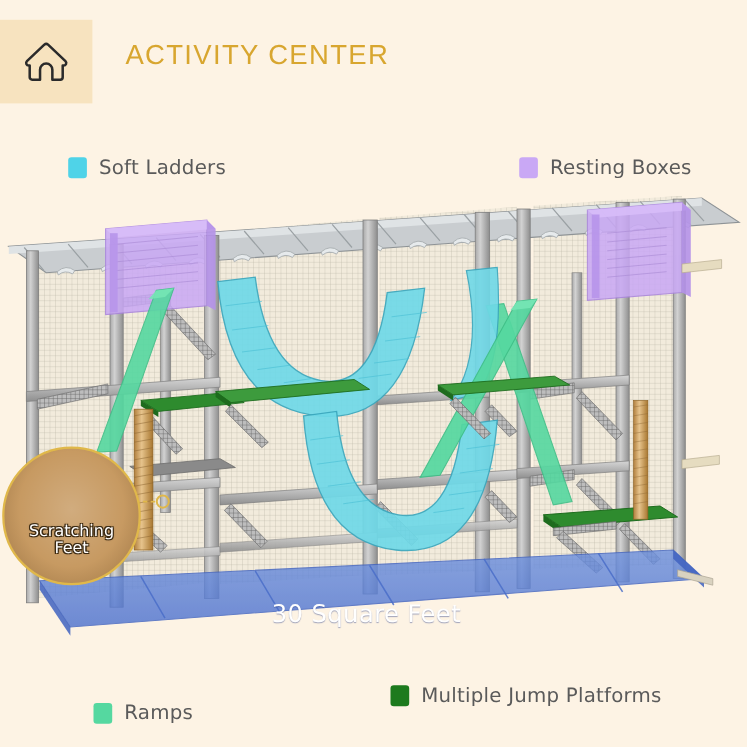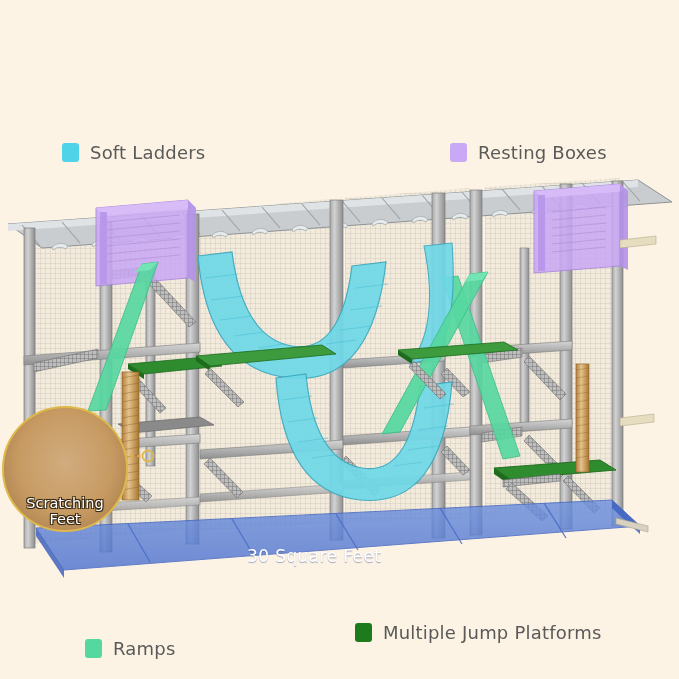--- a/index.html
+++ b/index.html
@@ -72,21 +72,21 @@
     flex: 0 0 auto;
   }
   .legend-label {
     font-family: "DejaVu Sans", sans-serif;
     font-size: 18px;
     color: #5a5a5a;
     letter-spacing: 0.2px;
     white-space: nowrap;
   }
   #legend-soft-ladders { left: 62px;  top: 142px; }
-  #legend-resting-boxes { left: 450px; top: 142px; }
+  #legend-resting-boxes { left: 472px; top: 142px; }
   #legend-ramps        { left: 85px;  top: 622px; margin-top: 16px; }
   #legend-jump-platforms { left: 355px; top: 622px; text-align: center; }
 
   
   #illustration {
     position: absolute;
     left: 0;
     top: 178px;
     width: 679px;
     height: 430px;
@@ -138,48 +138,60 @@
     right: 0;
     top: 56%;
     text-align: center;
     font-family: "DejaVu Sans", sans-serif;
     font-size: 14.5px;
     line-height: 1.08;
     color: #ffffff;
     text-shadow: 0 0 2px #3a2a14, 1px 1px 0 #3a2a14, -1px 1px 0 #3a2a14,
                  1px -1px 0 #3a2a14, -1px -1px 0 #3a2a14;
     pointer-events: none;
-    margin-top: 20px;
   }
   #scratch-leader {
     position: absolute;
     left: 70px;
     top: 448px;
     width: 86px;
     height: 26px;
   }
 
   
   #floor-area-label {
     position: absolute;
     left: 247px;
     top: 546px;
     font-family: "DejaVu Sans", sans-serif;
-    font-size: 17px;
+    font-size: 22px;
     color: #ffffff;
     letter-spacing: 0.4px;
     white-space: nowrap;
     text-shadow: 0 1px 1px rgba(40,60,130,0.45);
   }
 </style>
 </head>
 <body>
 
 <div id="page">
 
+  <div id="header">
+    <div id="header-icon-box">
+      <svg id="home-icon" viewBox="0 0 42 40">
+        <path d="M3.5 19.5 L19.3 4.6 a2.6 2.6 0 0 1 3.4 0 L38.5 19.5
+                 a2.4 2.4 0 0 1 -1.7 4.1 L36 23.6 L36 34.2
+                 a2.2 2.2 0 0 1 -2.2 2.2 L26.6 36.4 L26.6 27.4
+                 a5.6 5.6 0 0 0 -11.2 0 L15.4 36.4 L8.2 36.4
+                 a2.2 2.2 0 0 1 -2.2 -2.2 L6 23.6 L5.2 23.6
+                 a2.4 2.4 0 0 1 -1.7 -4.1 Z" fill="none" stroke="#2b2b2b" stroke-width="2.3" stroke-linejoin="round"></path>
+      </svg>
+    </div>
+    <div id="header-title">ACTIVITY CENTER</div>
+  </div>
 
   <div class="legend-item" id="legend-soft-ladders">
     <span class="legend-swatch" style="background:#4fd3e8"></span>
     <span class="legend-label">Soft Ladders</span>
   </div>
   <div class="legend-item" id="legend-resting-boxes">
     <span class="legend-swatch" style="background:#c9a8f5"></span>
     <span class="legend-label">Resting Boxes</span>
   </div>
 

